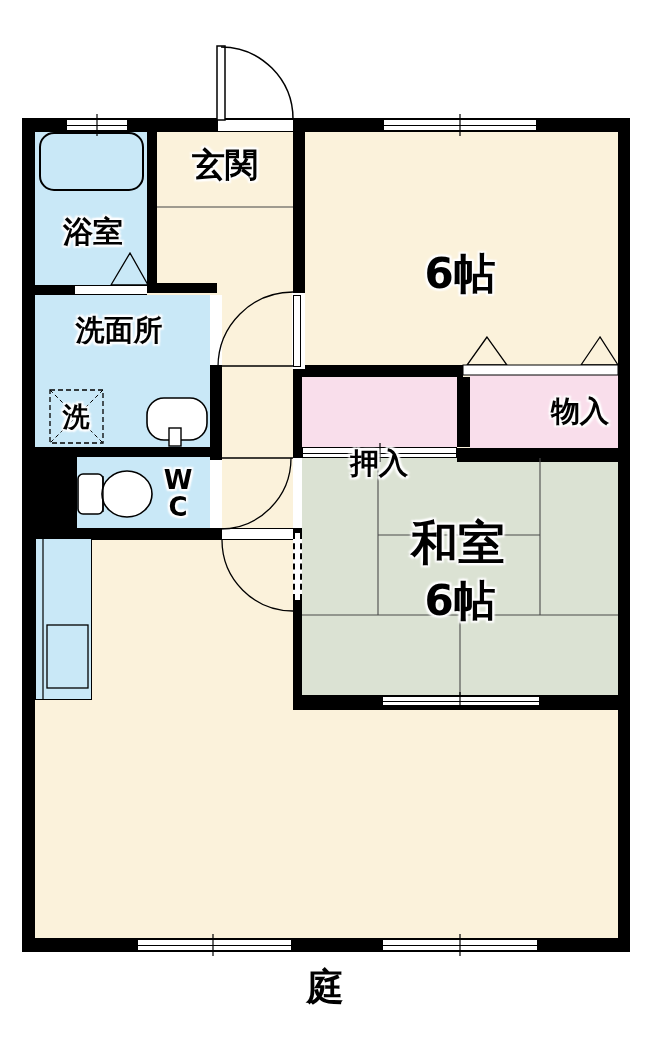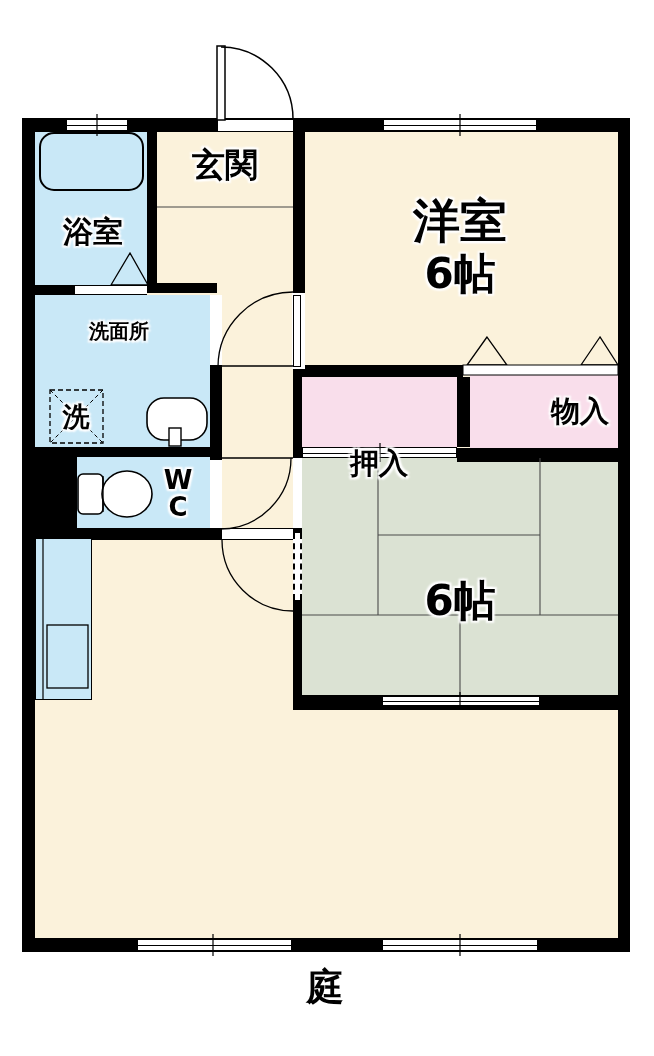--- a/index.html
+++ b/index.html
@@ -141,24 +141,24 @@
       <line x1="460" y1="114" x2="460" y2="136"></line>
       <line x1="213" y1="934" x2="213" y2="956"></line>
       <line x1="460" y1="934" x2="460" y2="956"></line>
       <line x1="380" y1="443" x2="380" y2="462"></line>
       <line x1="460" y1="692" x2="460" y2="710"></line>
     </g>
   </svg>
 
   <div class="label" style="left:225px;top:165px;font-size:33px;">玄関</div>
   <div class="label" style="left:93px;top:232px;font-size:30px;">浴室</div>
-  <div class="label" style="left:119px;top:331px;font-size:20px;">洗面所</div>
+  <div class="label" style="left:119px;top:331px;font-size:29px;">洗面所</div>
   <div class="label" style="left:76px;top:417px;font-size:27px;">洗</div>
   <div class="label" style="left:178px;top:494px;font-size:26px;white-space:pre-line;">W
 C</div>
-  <div class="label" style="left:460px;top:221px;font-size:47px;">洋室</div>
   <div class="label" style="left:460px;top:274px;font-size:42px;">6帖</div>
   <div class="label" style="left:379px;top:432px;font-size:29px;margin-top:32px;">押入</div>
   <div class="label" style="left:580px;top:412px;font-size:29px;">物入</div>
+  <div class="label" style="left:458px;top:543px;font-size:47px;">和室</div>
   <div class="label" style="left:460px;top:601px;font-size:42px;">6帖</div>
   <div class="label" style="left:325px;top:987px;font-size:38px;text-shadow:none;">庭</div>
 
 </div>
 
 </body></html>

